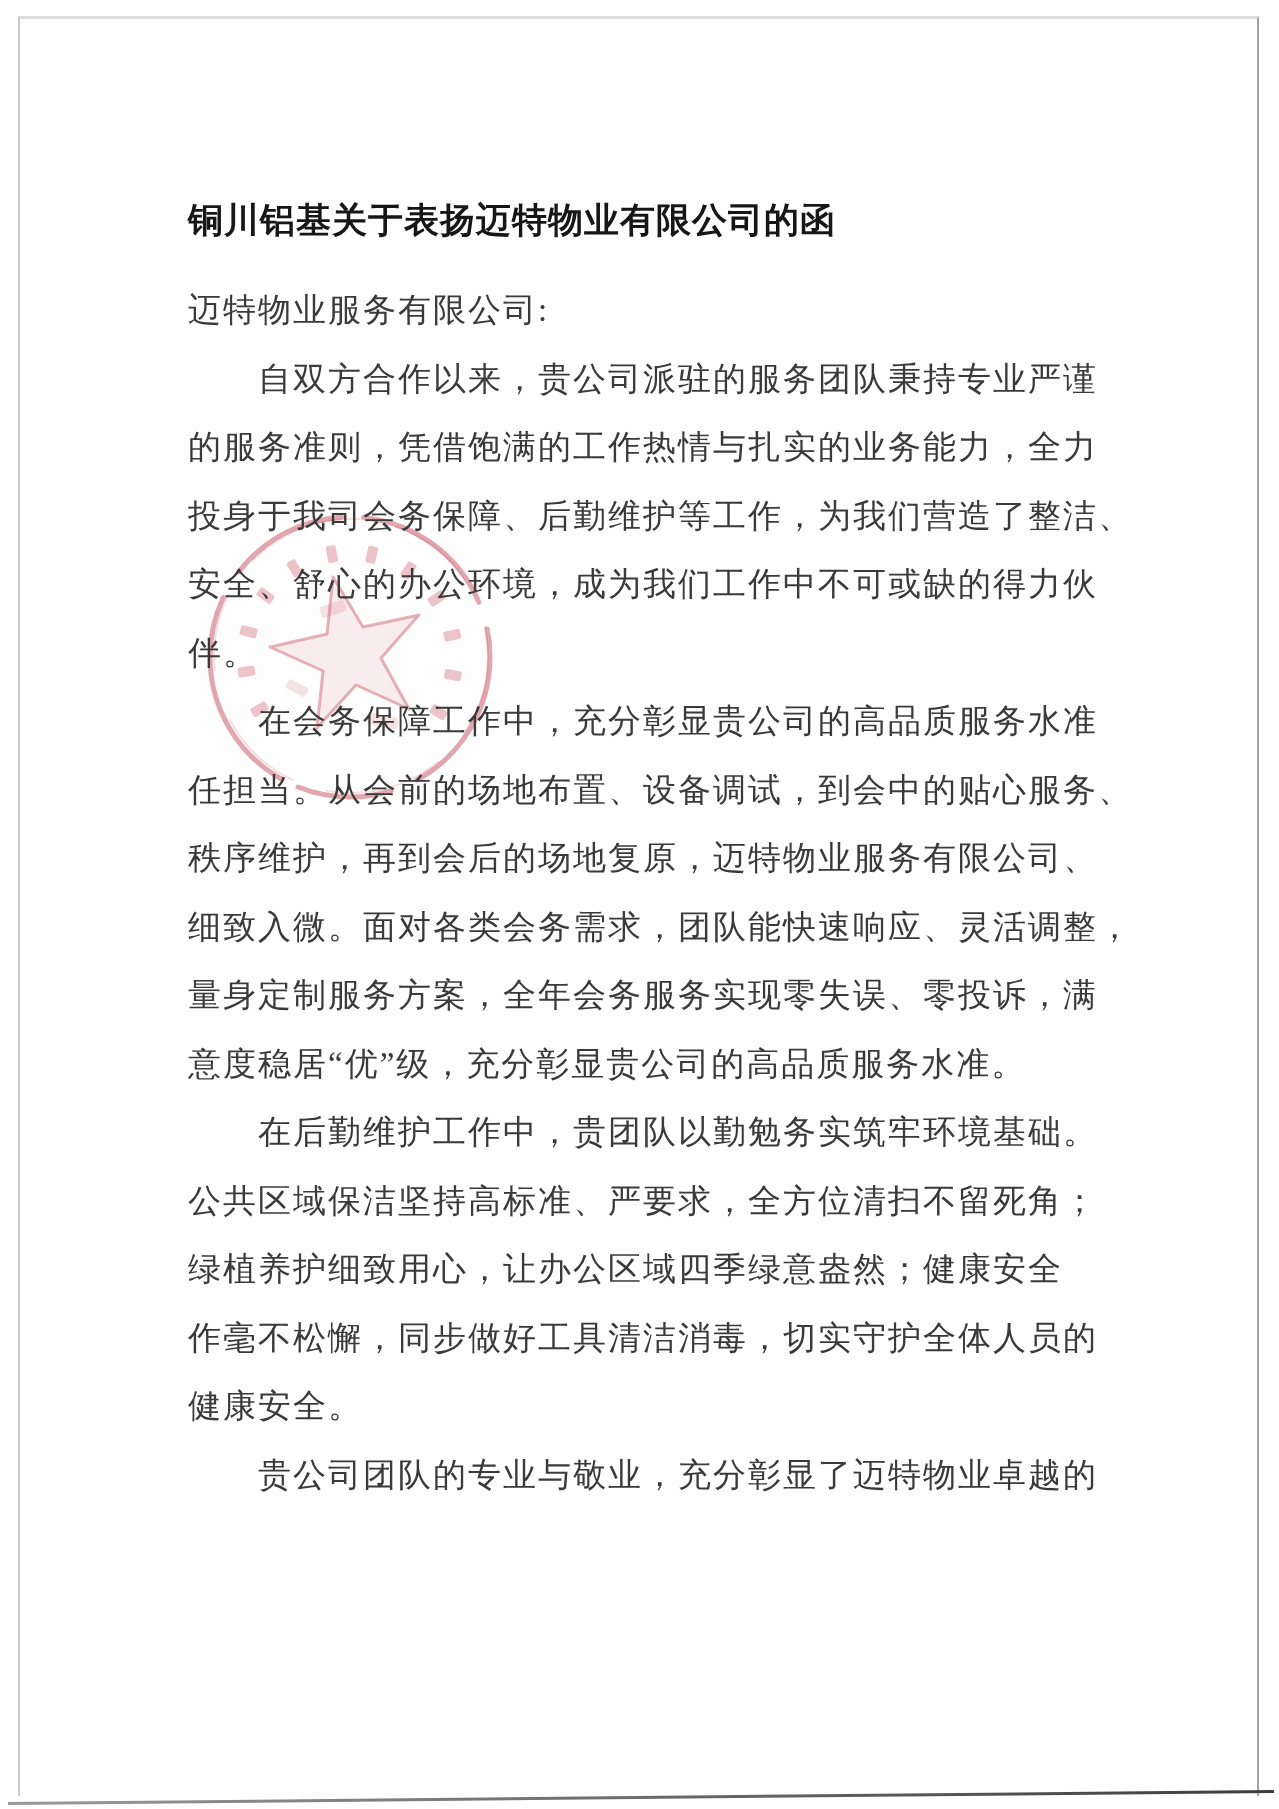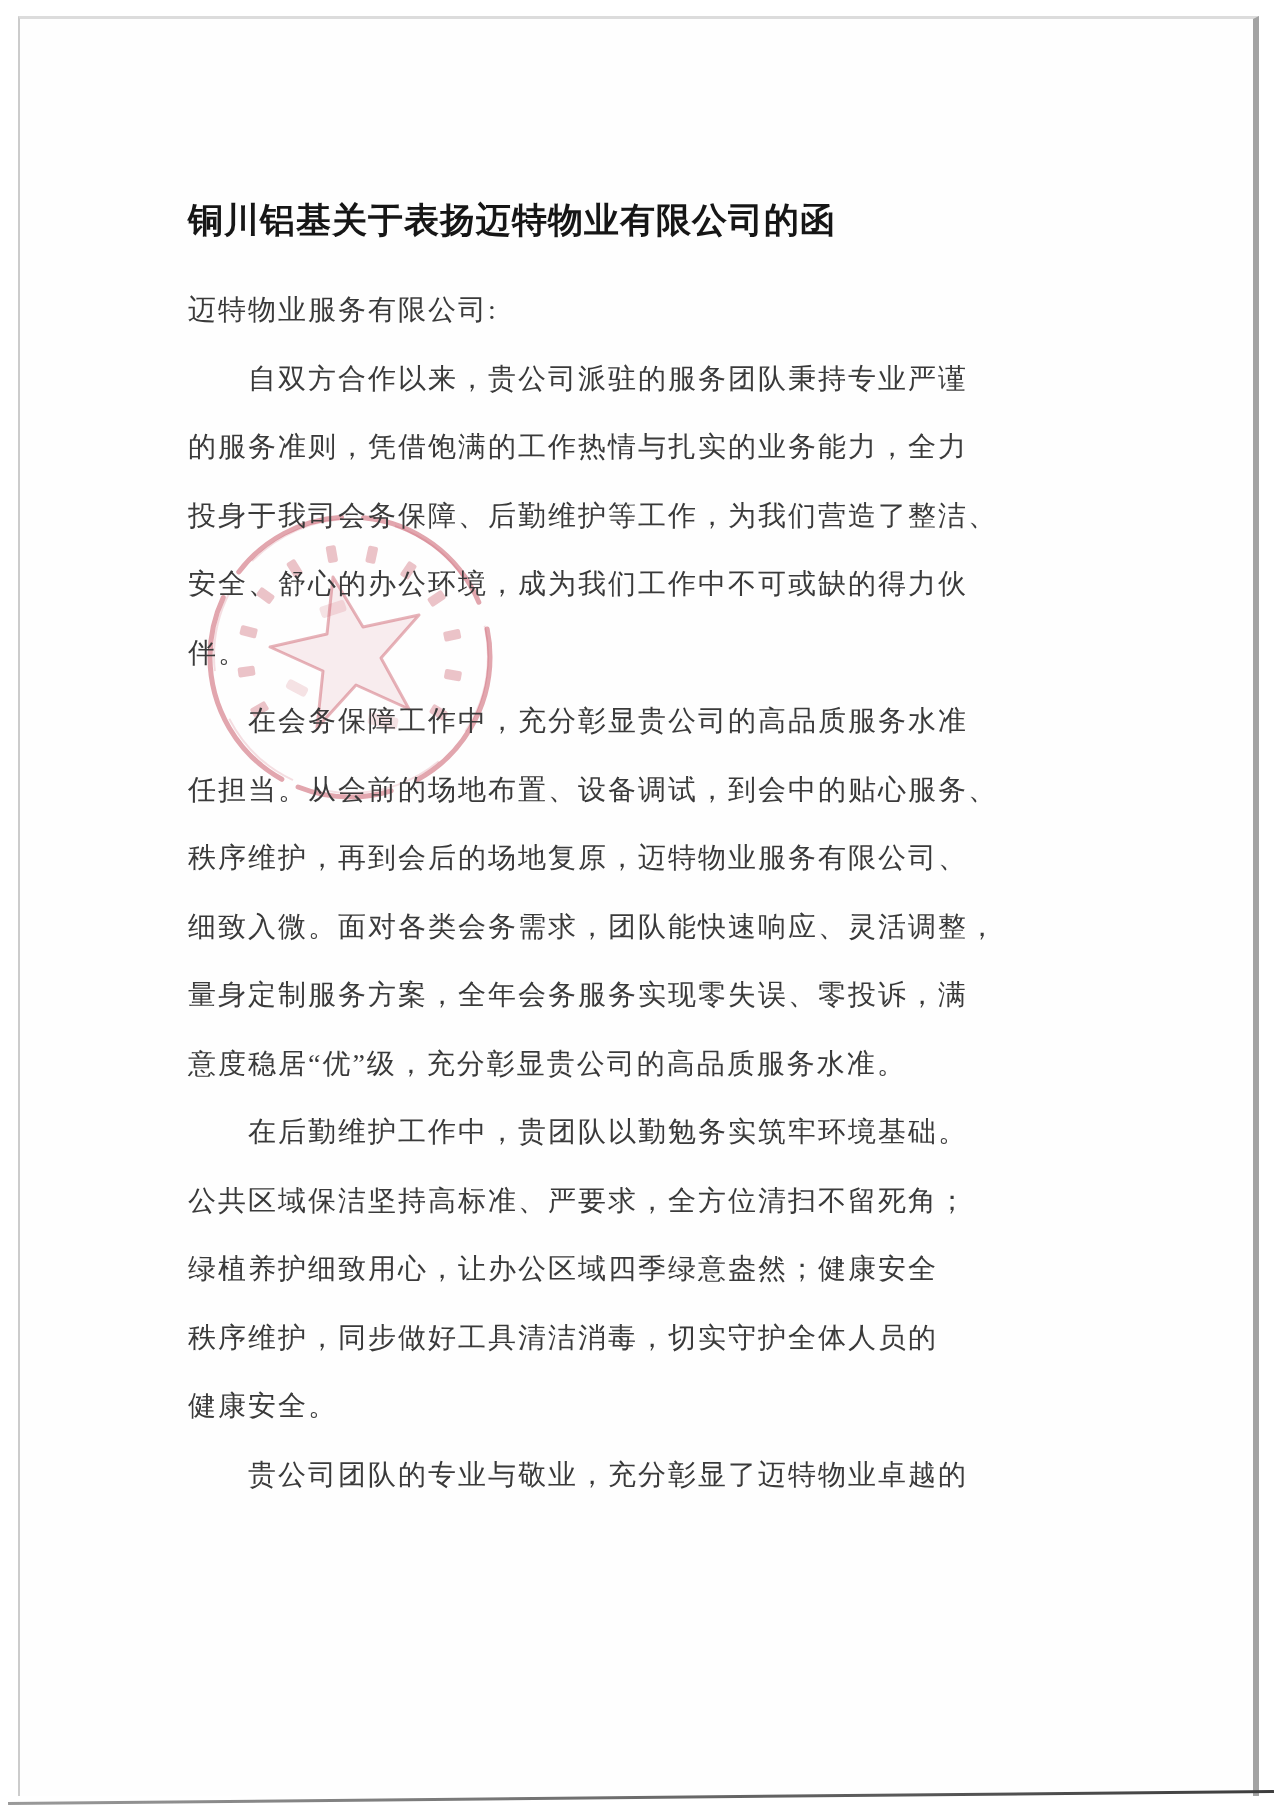--- a/index.html
+++ b/index.html
@@ -15,21 +15,21 @@
   .page {
     position: absolute;
     left: 18px;
     top: 16px;
     width: 1241px;
     height: 1780px;
     box-sizing: border-box;
     background: #fefefe;
     border-top: 3px solid #dcdcdc;
     border-left: 2px solid #cccccc;
-    border-right: 6px solid #a3a3a3;
+    border-right: 2px solid #a3a3a3;
     overflow: hidden;
   }
   
   .bottom-edge {
     position: absolute;
     left: 8px;
     top: 1796px;
     width: 1266px;
     height: 3px;
     background: linear-gradient(to right, #9a9a9a, #3d3d3d);
@@ -45,21 +45,21 @@
     margin-bottom: 0;
     font-size: 35px;
     line-height: 48px;
     font-weight: 700;
     letter-spacing: 1px;
     color: #161616;
     white-space: nowrap;
   }
   .letter-body {
     margin-top: 31px;
-    font-size: 28px;
+    font-size: 33px;
     line-height: 68.5px;
     letter-spacing: 2px;
     color: #3a3a3a;
   }
   .letter-body .line { white-space: nowrap; overflow: visible; }
   .para { margin: 0; }
   
   .seal {
     position: absolute;
     left: 180px;
@@ -149,21 +149,21 @@
             <div class="line">任担当。从会前的场地布置、设备调试，到会中的贴心服务、</div>
             <div class="line">秩序维护，再到会后的场地复原，迈特物业服务有限公司、</div>
             <div class="line">细致入微。面对各类会务需求，团队能快速响应、灵活调整，</div>
             <div class="line">量身定制服务方案，全年会务服务实现零失误、零投诉，满</div>
             <div class="line">意度稳居“优”级，充分彰显贵公司的高品质服务水准。</div>
           </div>
           <div class="para">
             <div class="line">　　在后勤维护工作中，贵团队以勤勉务实筑牢环境基础。</div>
             <div class="line">公共区域保洁坚持高标准、严要求，全方位清扫不留死角；</div>
             <div class="line">绿植养护细致用心，让办公区域四季绿意盎然；健康安全</div>
-            <div class="line">秩序维护，同步做好工具清洁消毒，切实守护全体人员的</div>
+            <div class="line">作毫不松懈，同步做好工具清洁消毒，切实守护全体人员的</div>
             <div class="line">健康安全。</div>
           </div>
           <div class="para">
             <div class="line">　　贵公司团队的专业与敬业，充分彰显了迈特物业卓越的</div>
           </div>
         </div>
     </div>
   </div>
 
   <div class="bottom-edge"></div>

